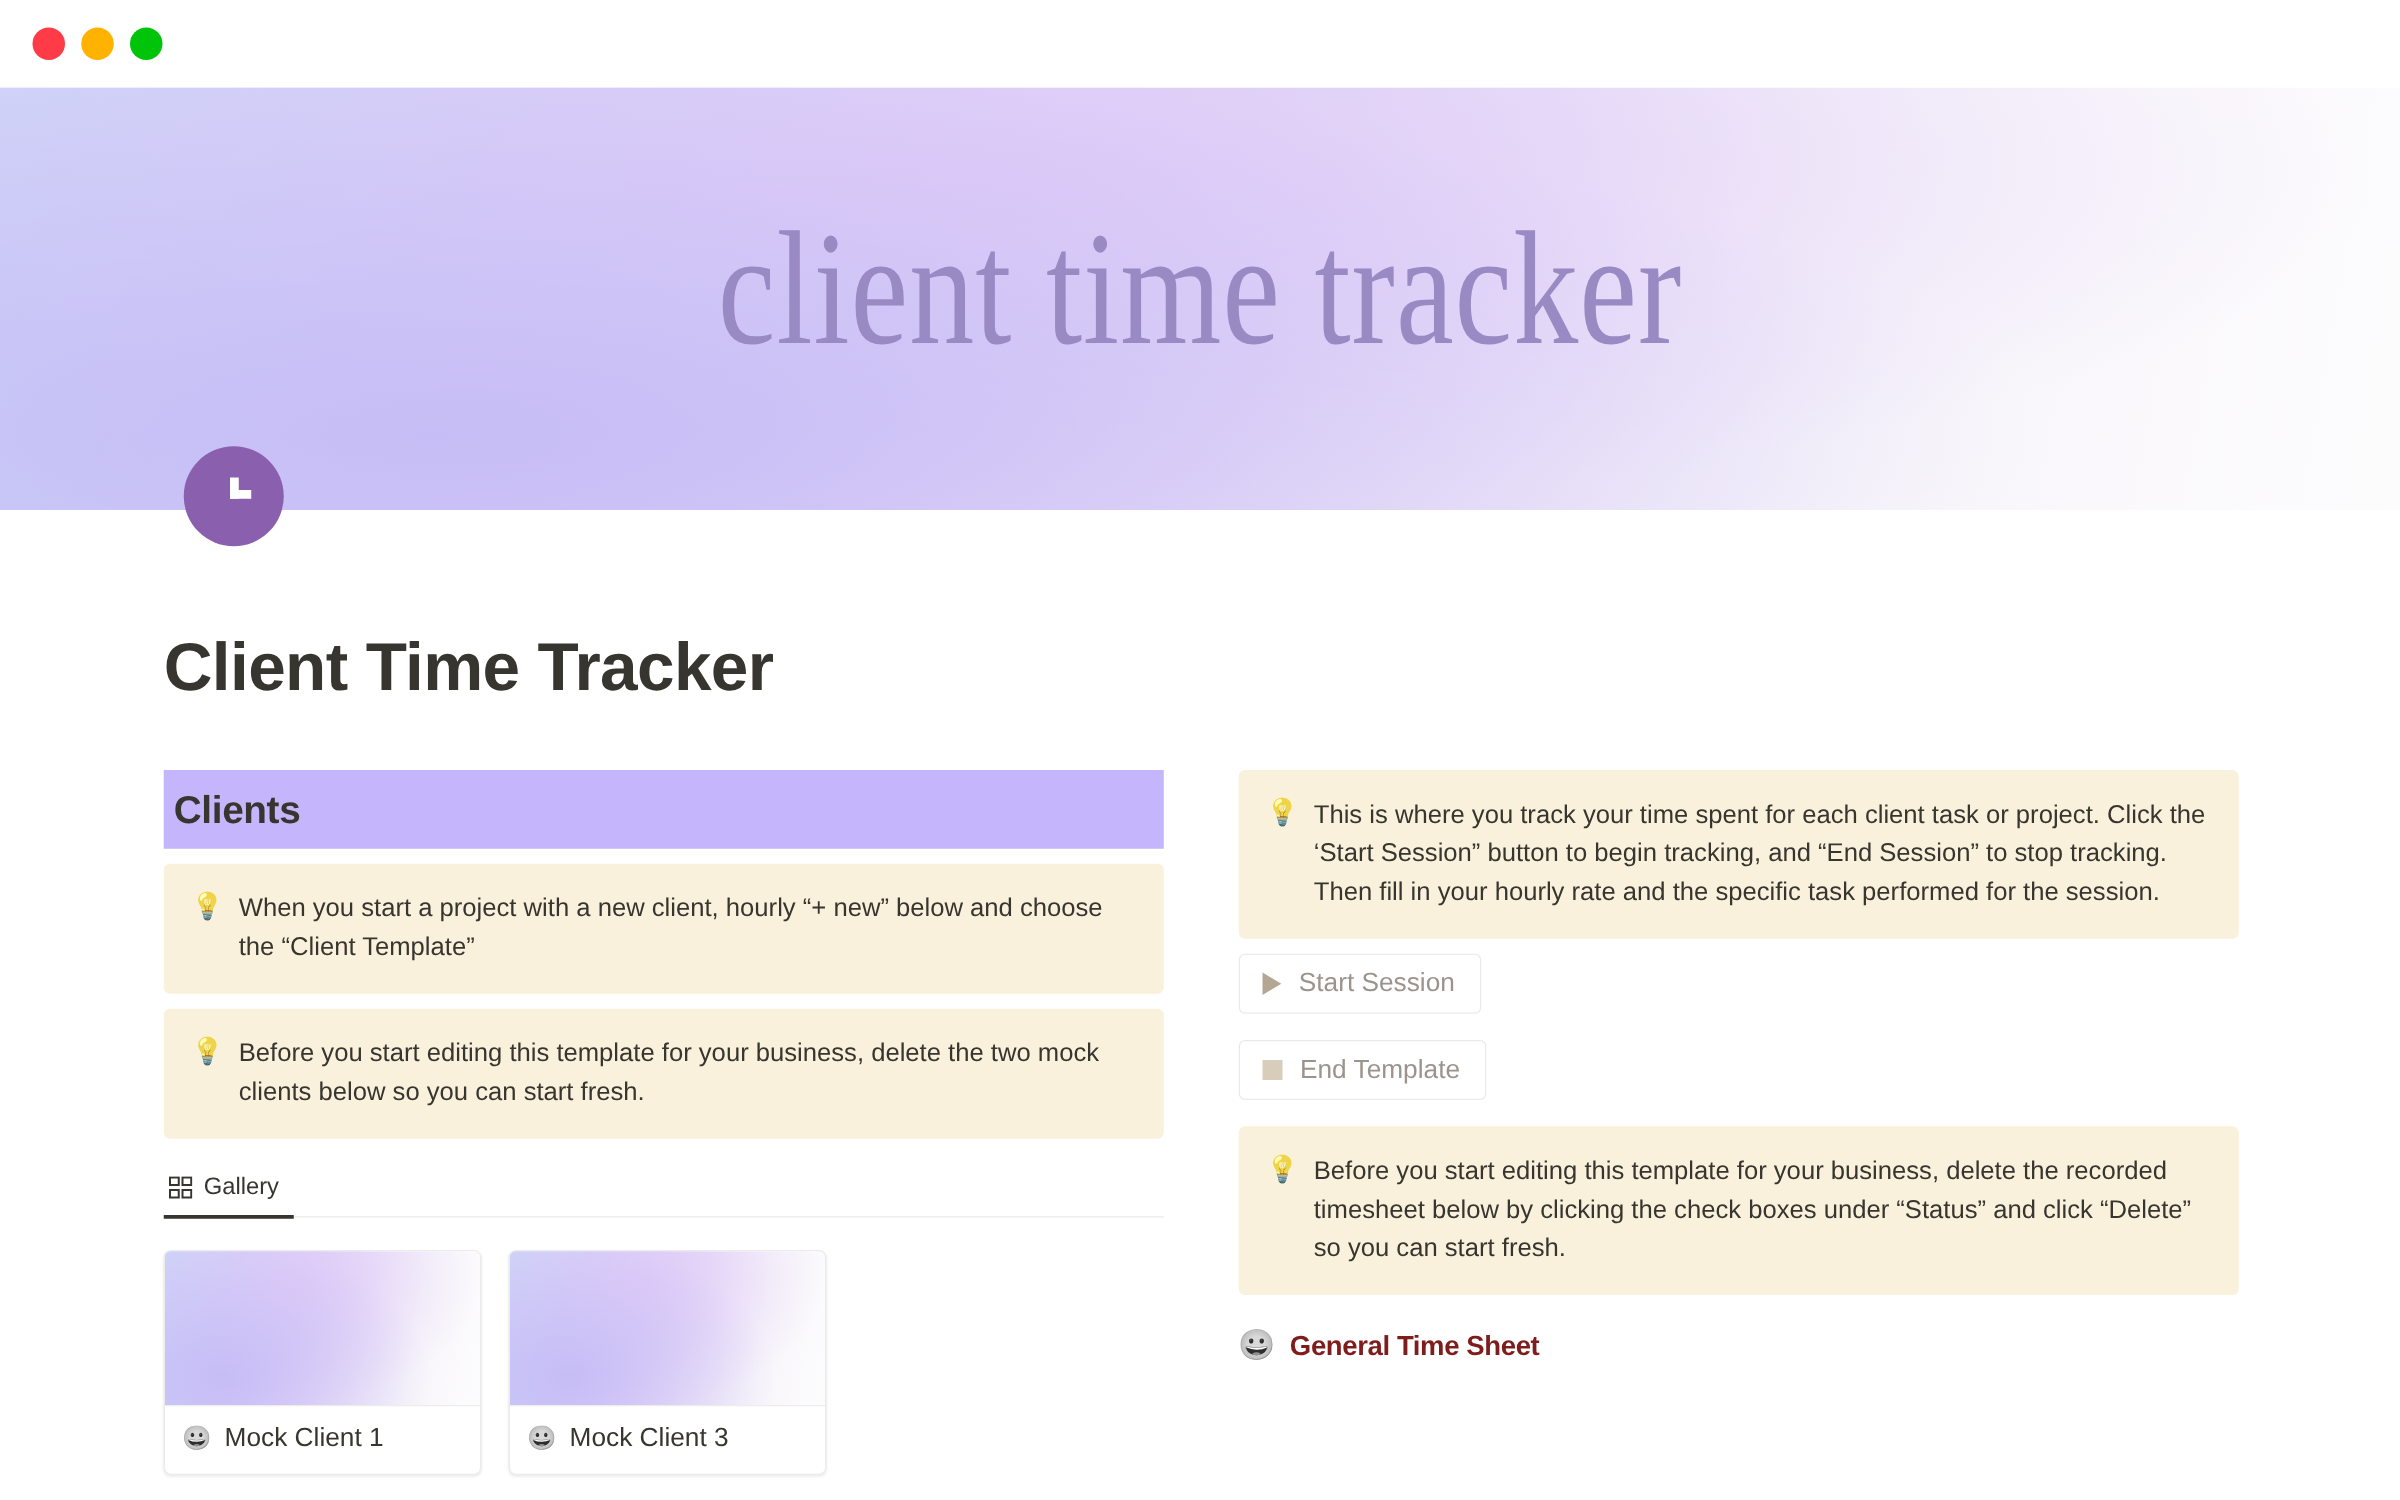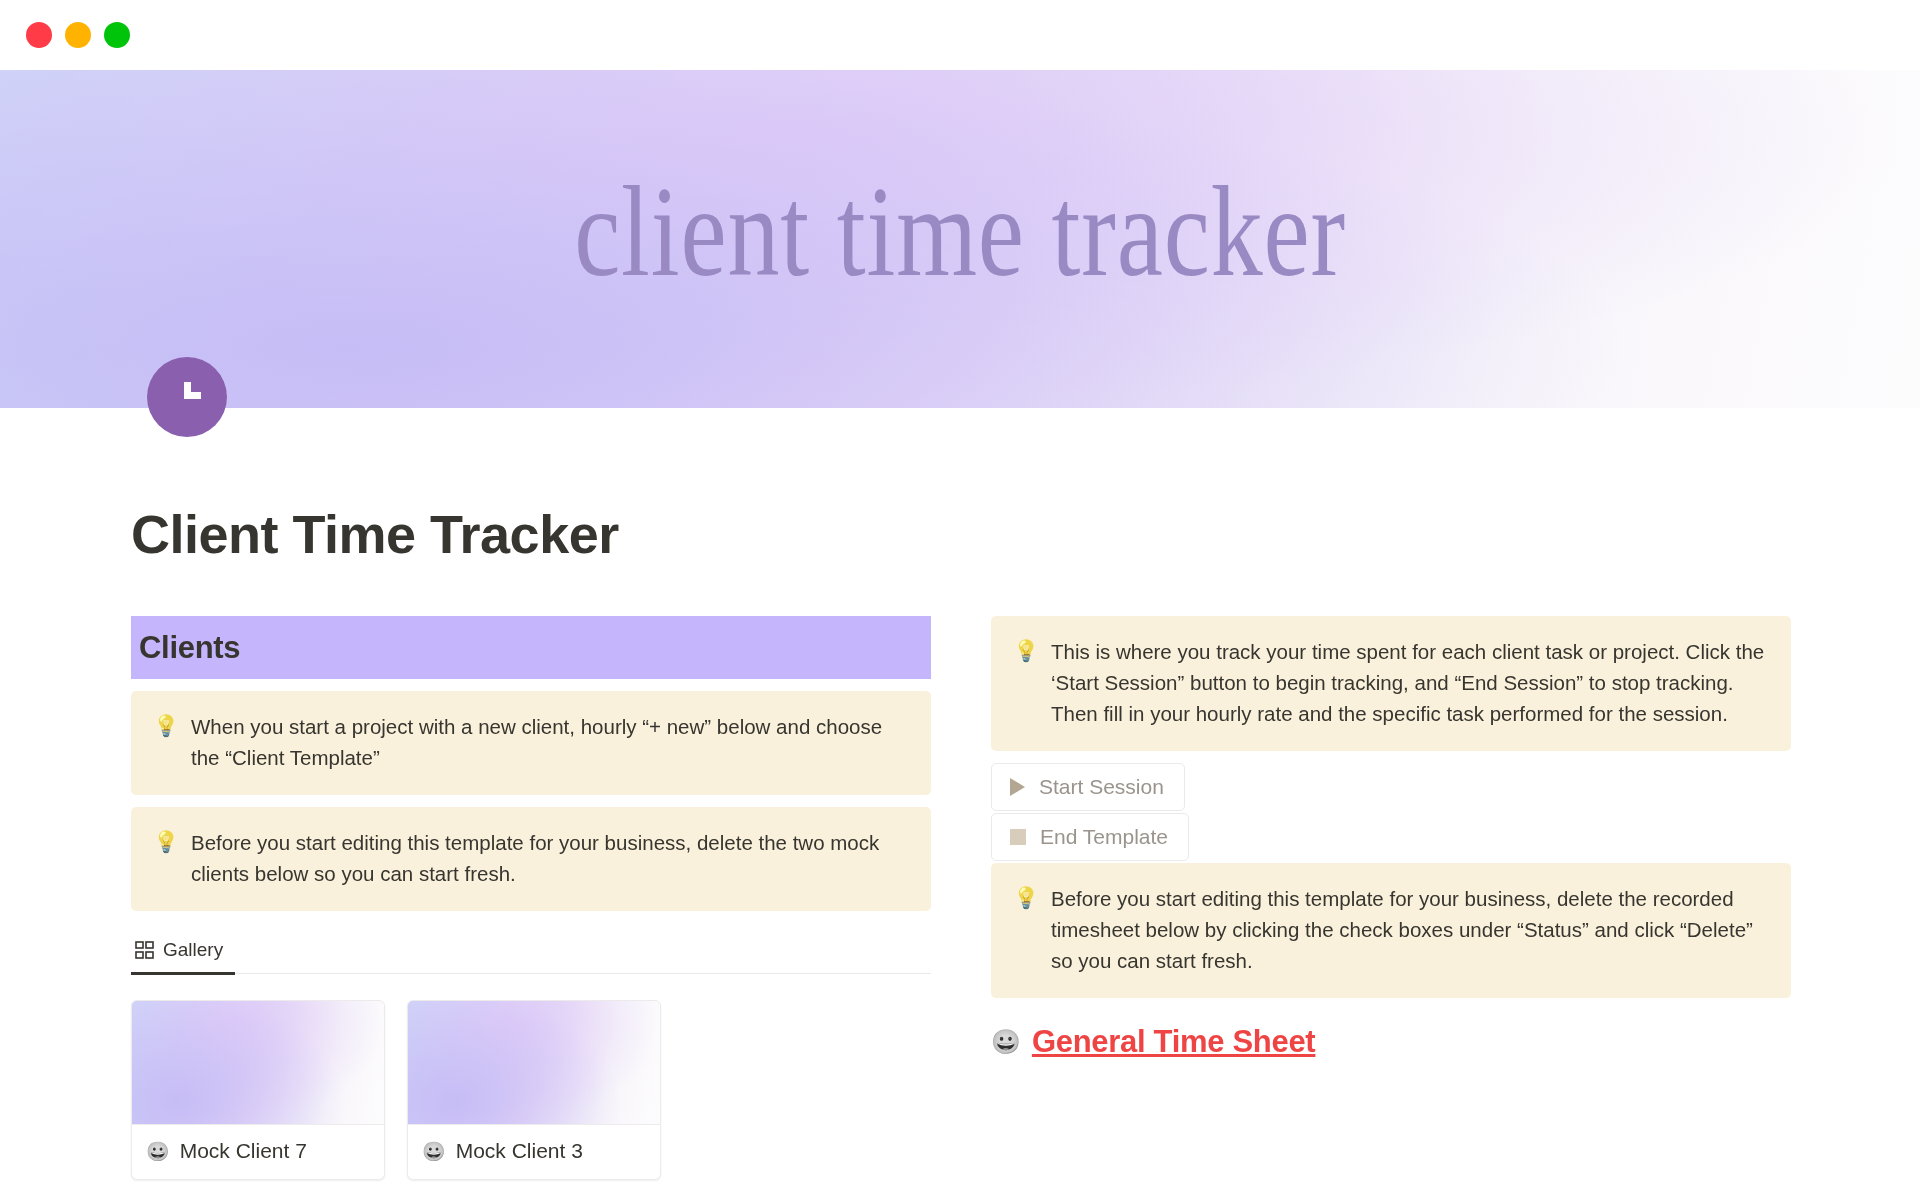--- a/index.html
+++ b/index.html
@@ -212,21 +212,21 @@
   
   .session-buttons { margin-top: 2px; }
   .session-btn {
     display: inline-flex;
     align-items: center;
     gap: 14px;
     border: 1px solid #ebeae8;
     border-radius: 5px;
     background: #ffffff;
     padding: 11px 20px 11px 18px;
-    margin-bottom: 2px;
+    margin-bottom: 21px;
     cursor: pointer;
   }
   .session-btn-label {
     font-size: 21px;
     color: #9b948d;
   }
   .icon-play {
     width: 0; height: 0;
     border-left: 15px solid #b3a794;
     border-top: 9px solid transparent;
@@ -242,25 +242,24 @@
     display: flex;
     align-items: center;
     gap: 11px;
     margin-top: 26px;
   }
   .db-title-emoji {
     font-size: 24px;
     filter: grayscale(1);
   }
   .db-title-text {
-    font-size: 31px;
+    font-size: 22px;
     font-weight: bold;
-    color: #ef4444;
+    color: #7f1d1d;
     letter-spacing: -0.3px;
-    text-decoration: underline;
   }
 </style>
 </head>
 <body>
 
 <div class="window-chrome">
   <span class="traffic-light tl-close"></span>
   <span class="traffic-light tl-min"></span>
   <span class="traffic-light tl-max"></span>
 </div>
@@ -311,21 +310,21 @@
           <span class="view-tab-label">Gallery</span>
         </div>
       </div>
 
       <div class="gallery">
 
         <div class="gallery-card">
           <div class="gallery-cover"></div>
           <div class="gallery-label">
             <span class="gallery-emoji">😀</span>
-            <span>Mock Client 7</span>
+            <span>Mock Client 1</span>
           </div>
         </div>
 
         <div class="gallery-card">
           <div class="gallery-cover"></div>
           <div class="gallery-label">
             <span class="gallery-emoji">😀</span>
             <span>Mock Client 3</span>
           </div>
         </div>

